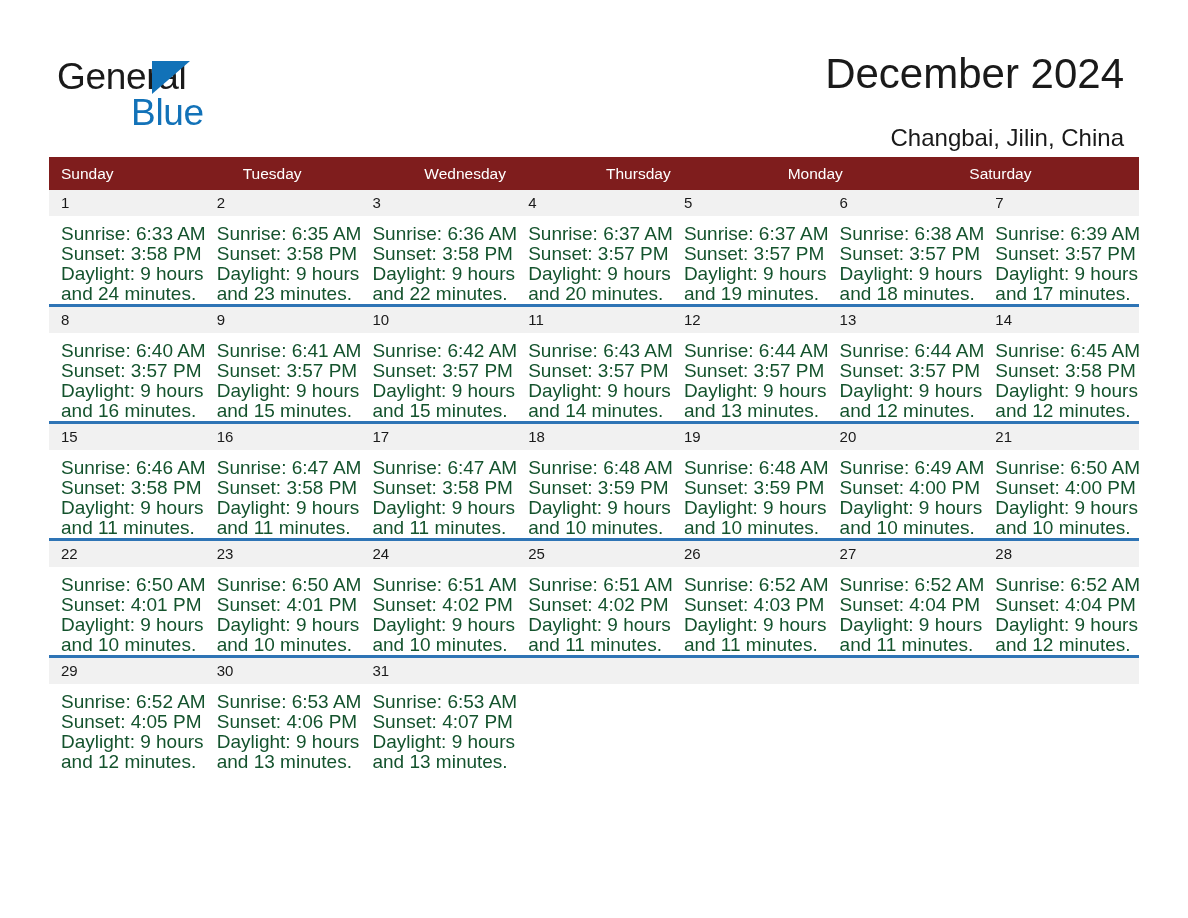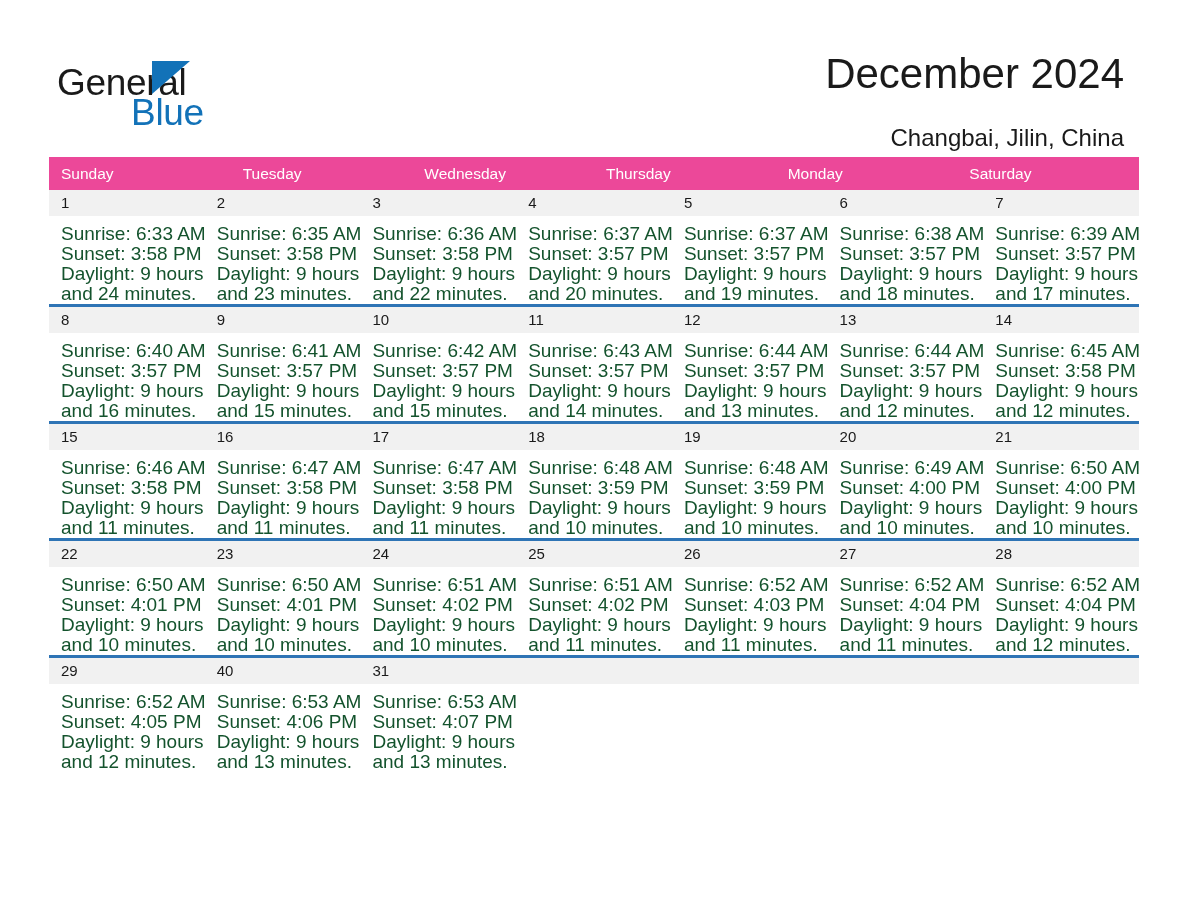--- a/index.html
+++ b/index.html
@@ -38,21 +38,20 @@
   }
   .logo-general {
     position: absolute;
     left: 0;
     top: 0;
     font-size: 37px;
     line-height: 44px;
     color: #1a1a1a;
     letter-spacing: -0.3px;
     font-family: "Liberation Sans", sans-serif;
-    margin-top: 6px;
   }
   .logo-tri {
     position: absolute;
     left: 95px;
     top: 6px;
     width: 0;
     height: 0;
     border-left: 38px solid #1272b8;
     border-bottom: 33px solid transparent;
     border-top: 0 solid transparent;
@@ -92,21 +91,21 @@
 
   
   .calendar {
     position: absolute;
     left: 49px;
     top: 157px;
     width: 1090px;
   }
   .dow-row {
     display: flex;
-    background: #ec4899;
+    background: #7f1d1d;
     height: 33px;
   }
   .dow-cell {
     flex: 1 1 0;
     color: #ffffff;
     font-size: 15.5px;
     line-height: 33px;
     padding-left: 12px;
     box-sizing: border-box;
     white-space: nowrap;
@@ -455,21 +454,21 @@
       <div class="daycell">
         <div class="daynum">29</div>
         <div class="info">
           <div>Sunrise: 6:52 AM</div>
           <div>Sunset: 4:05 PM</div>
           <div>Daylight: 9 hours</div>
           <div>and 12 minutes.</div>
         </div>
       </div>
       <div class="daycell">
-        <div class="daynum">40</div>
+        <div class="daynum">30</div>
         <div class="info">
           <div>Sunrise: 6:53 AM</div>
           <div>Sunset: 4:06 PM</div>
           <div>Daylight: 9 hours</div>
           <div>and 13 minutes.</div>
         </div>
       </div>
       <div class="daycell">
         <div class="daynum">31</div>
         <div class="info">

